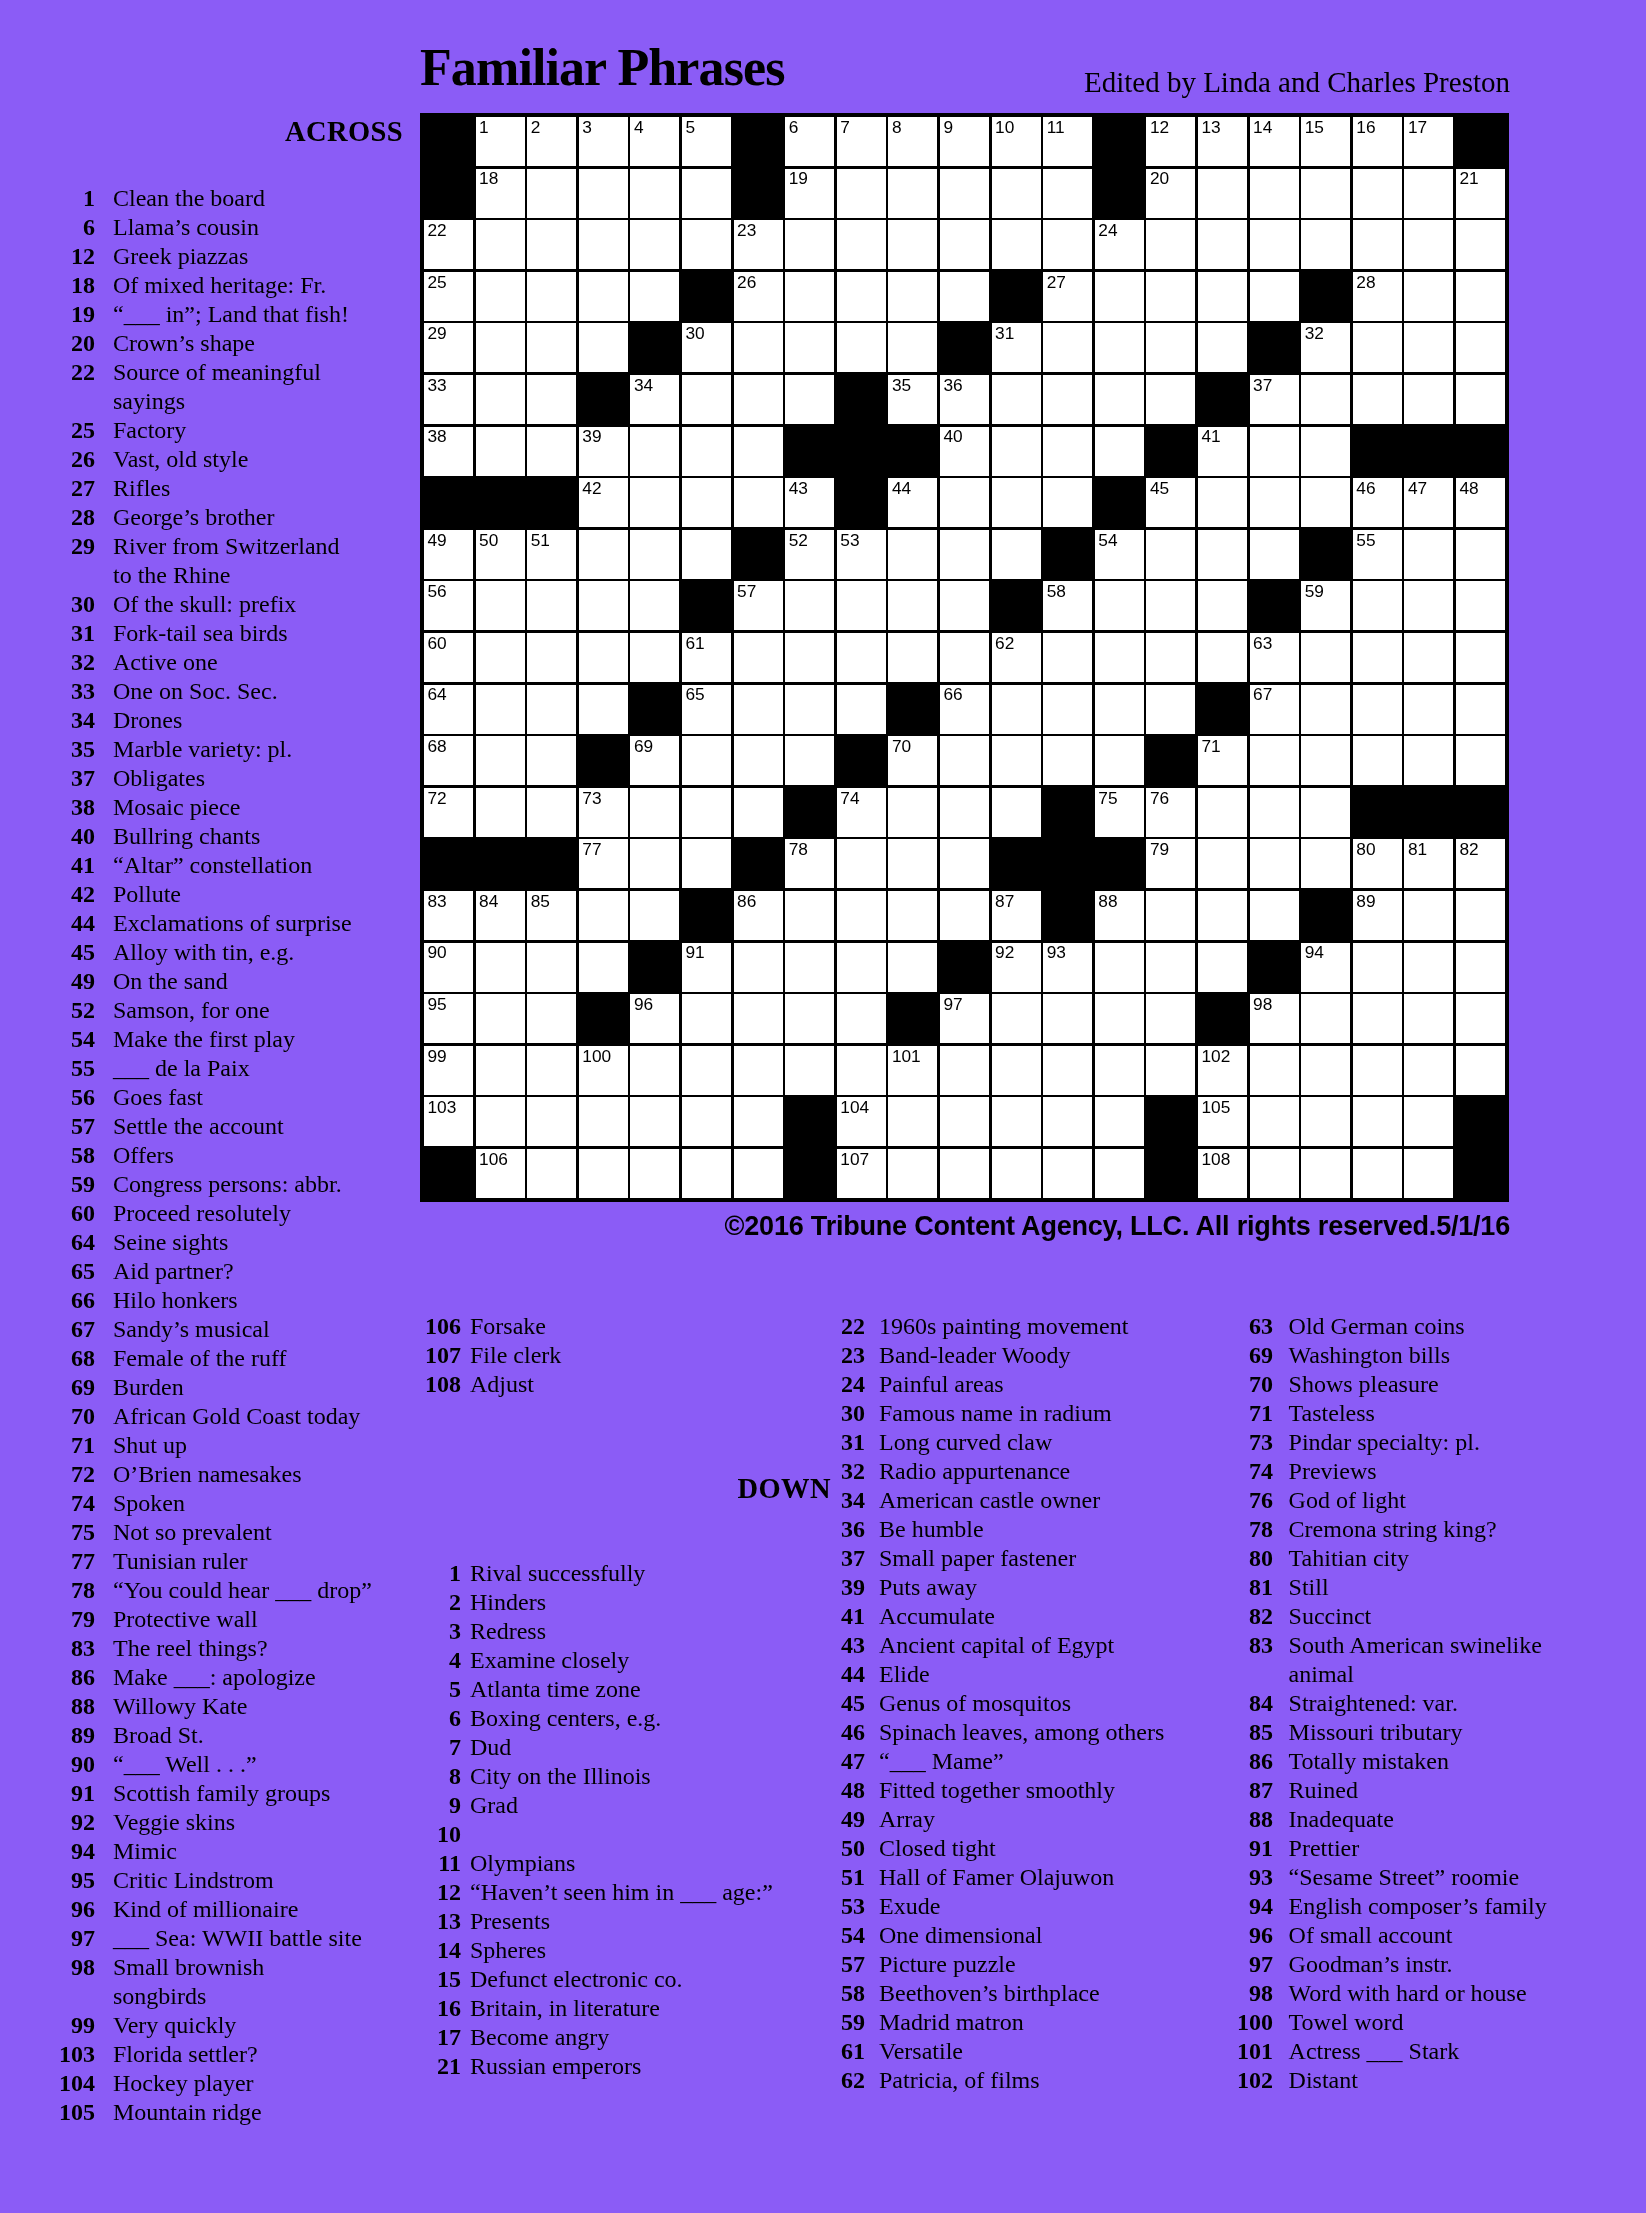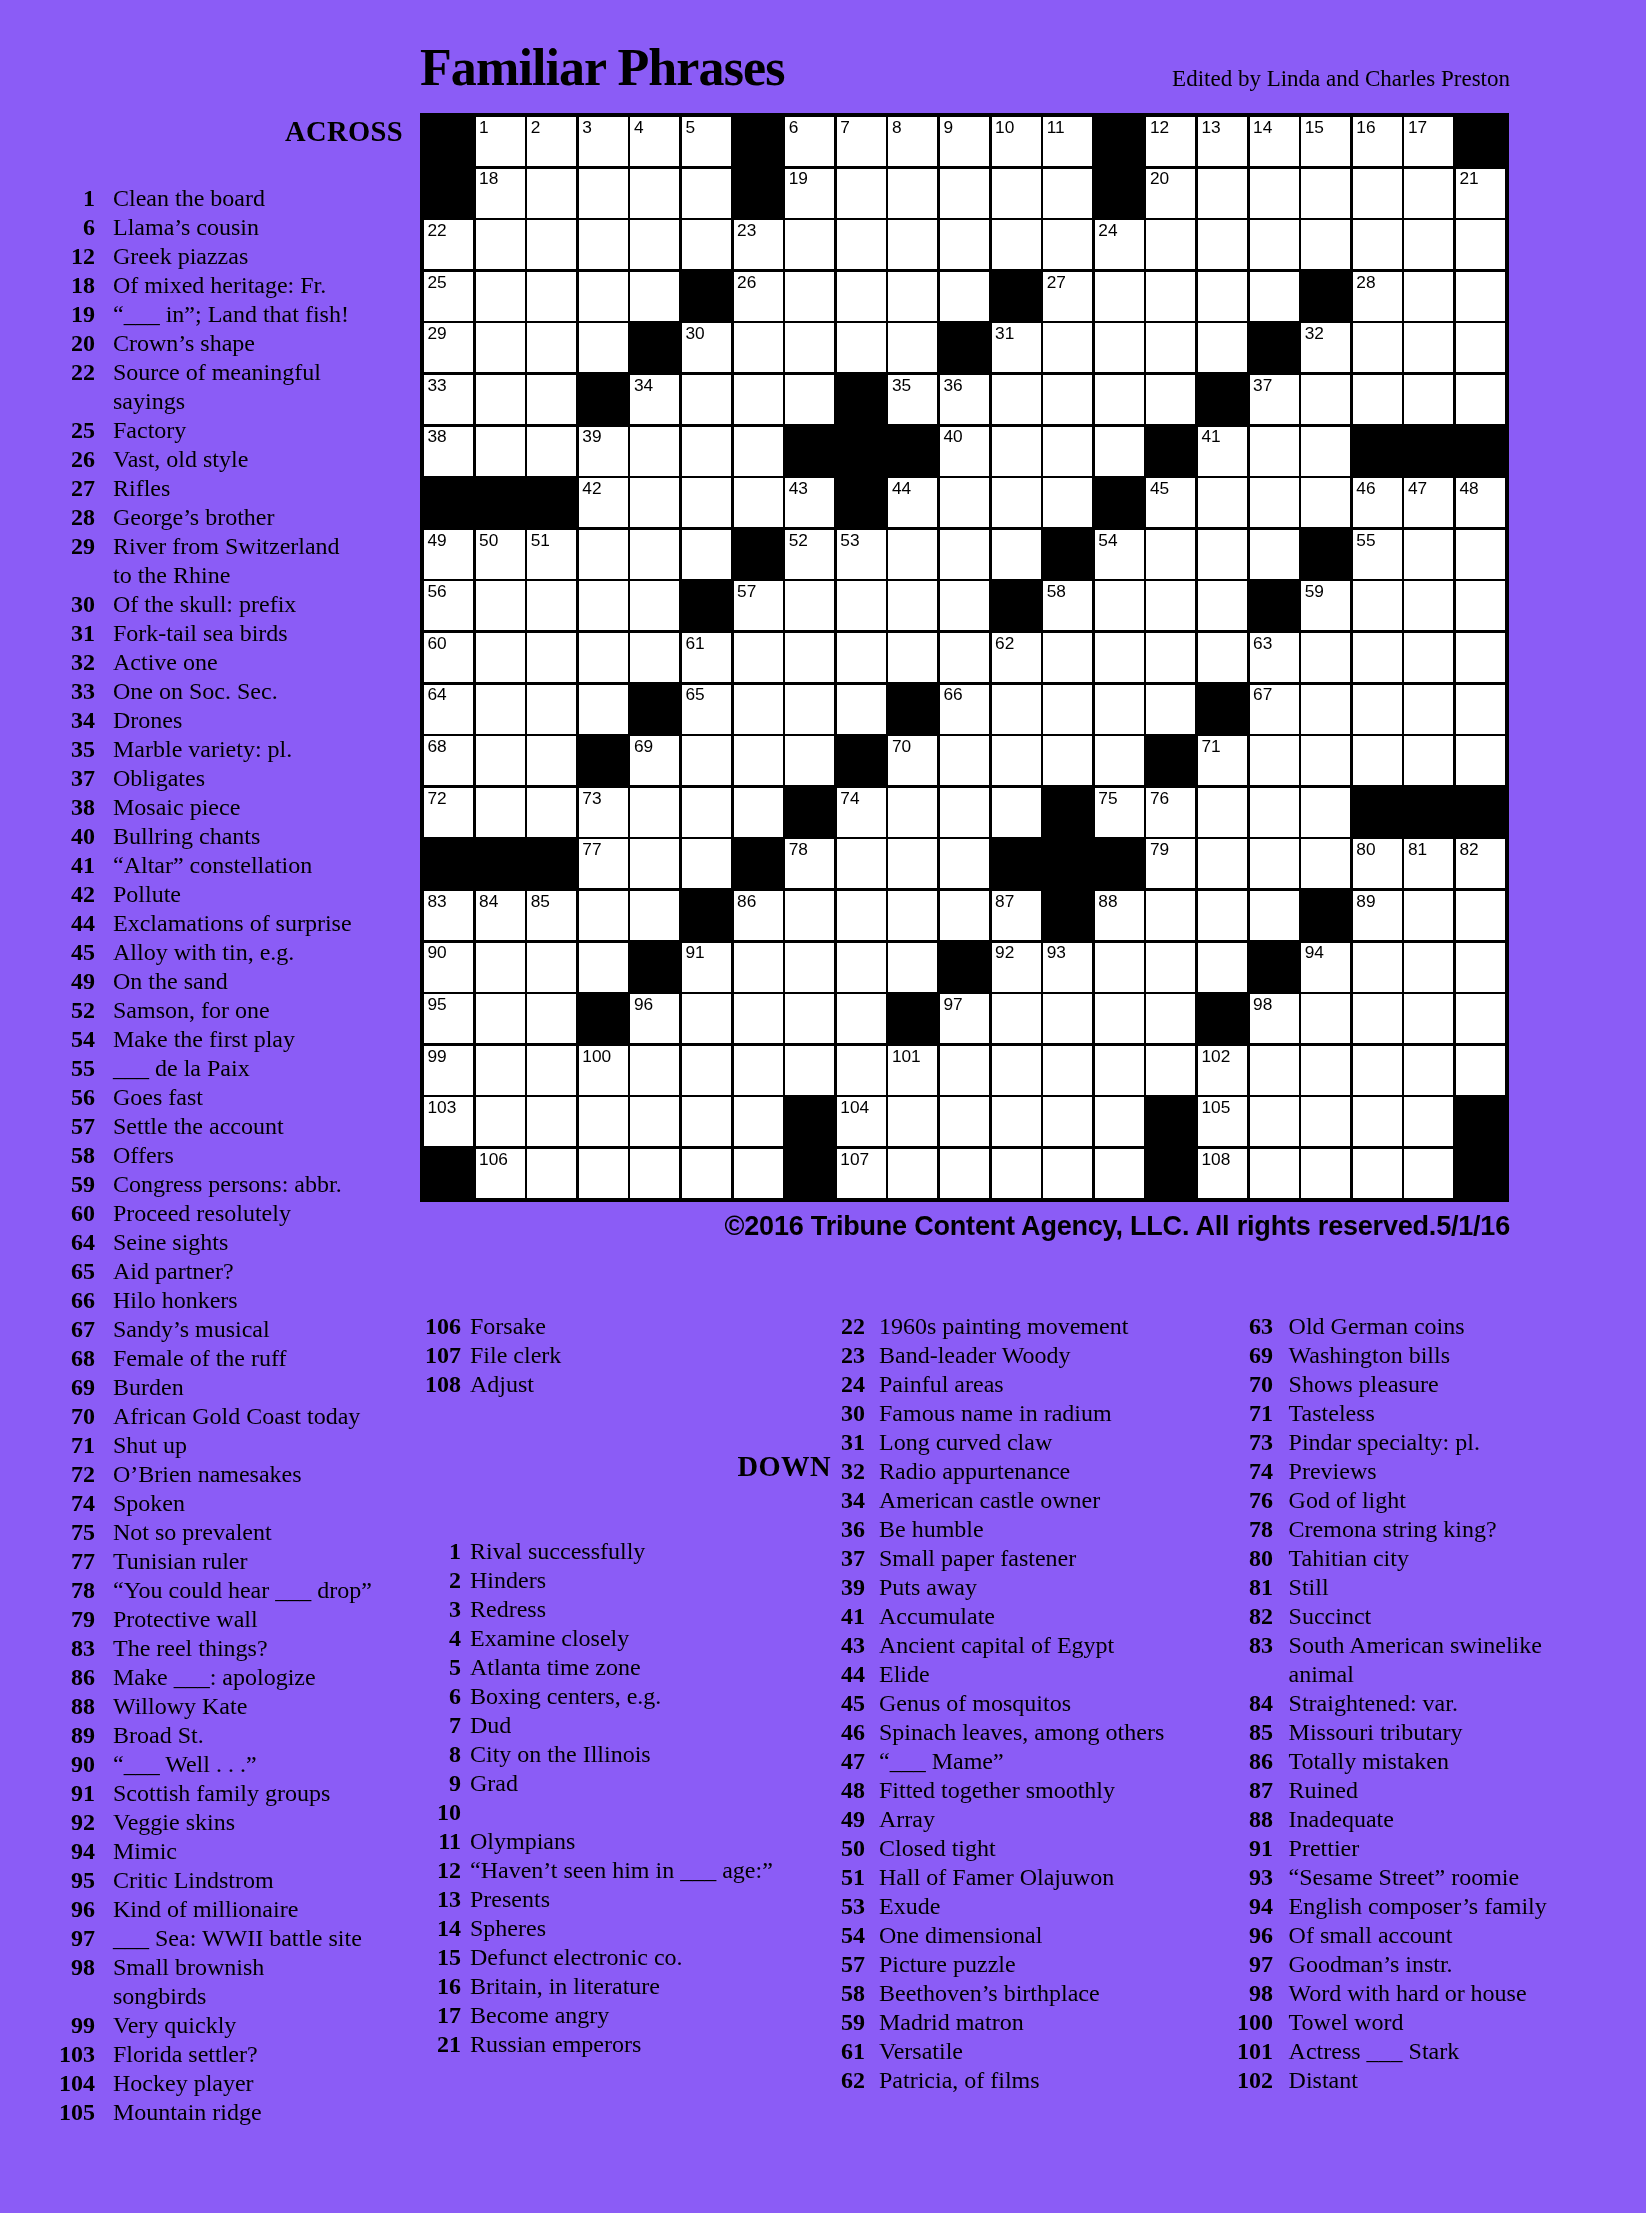--- a/index.html
+++ b/index.html
@@ -12,40 +12,40 @@
     overflow:hidden;
   }
   
   .title{
     position:absolute;left:420px;top:38px;margin:0;
     font-family:"Liberation Serif", serif;
     font-size:52px;font-weight:bold;letter-spacing:-0.9px;white-space:nowrap;
   }
   .byline{
     position:absolute;top:66px;right:136px;
-    font-size:23px;white-space:nowrap;
+    font-size:29px;white-space:nowrap;
   }
   
   .section-header{
     margin:0;font-size:28.5px;font-weight:bold;letter-spacing:0.4px;
     font-family:"Liberation Serif", serif;
     text-align:right;
   }
   .clue{display:flex;align-items:baseline;font-size:24px;line-height:29px;}
   .clue .cnum{flex:0 0 auto;text-align:right;font-weight:bold;}
   .clue .ctext{margin-left:17.3px;white-space:pre-line;}
   .across-col{position:absolute;left:57px;top:116px;width:346px;}
   .across-col .clue .cnum{width:38px;}
   .across-col .clue .ctext{width:303px;margin-left:18px;}
   .across-col .clue-list{margin-top:36px;}
   .bcol{position:absolute;top:1312px;}
   .bcol1{left:420px;width:411px;}
   .bcol1 .clue .cnum{width:41px;}
   .bcol1 .clue .ctext{width:342px;margin-left:9px;}
-  .bcol1 .down-header{margin-top:52px;}
+  .bcol1 .down-header{margin-top:74px;}
   .bcol1 .down-list{margin-top:54px;}
   .bcol2{left:839px;width:398px;}
   .bcol2 .clue .cnum{width:26px;}
   .bcol2 .clue .ctext{width:342px;margin-left:14px;}
   .bcol3{left:1236px;width:402px;}
   .bcol3 .clue .cnum{width:37px;}
   .bcol3 .clue .ctext{width:311px;margin-left:15.6px;}
   
   .grid{
     position:absolute;left:420px;top:113px;

